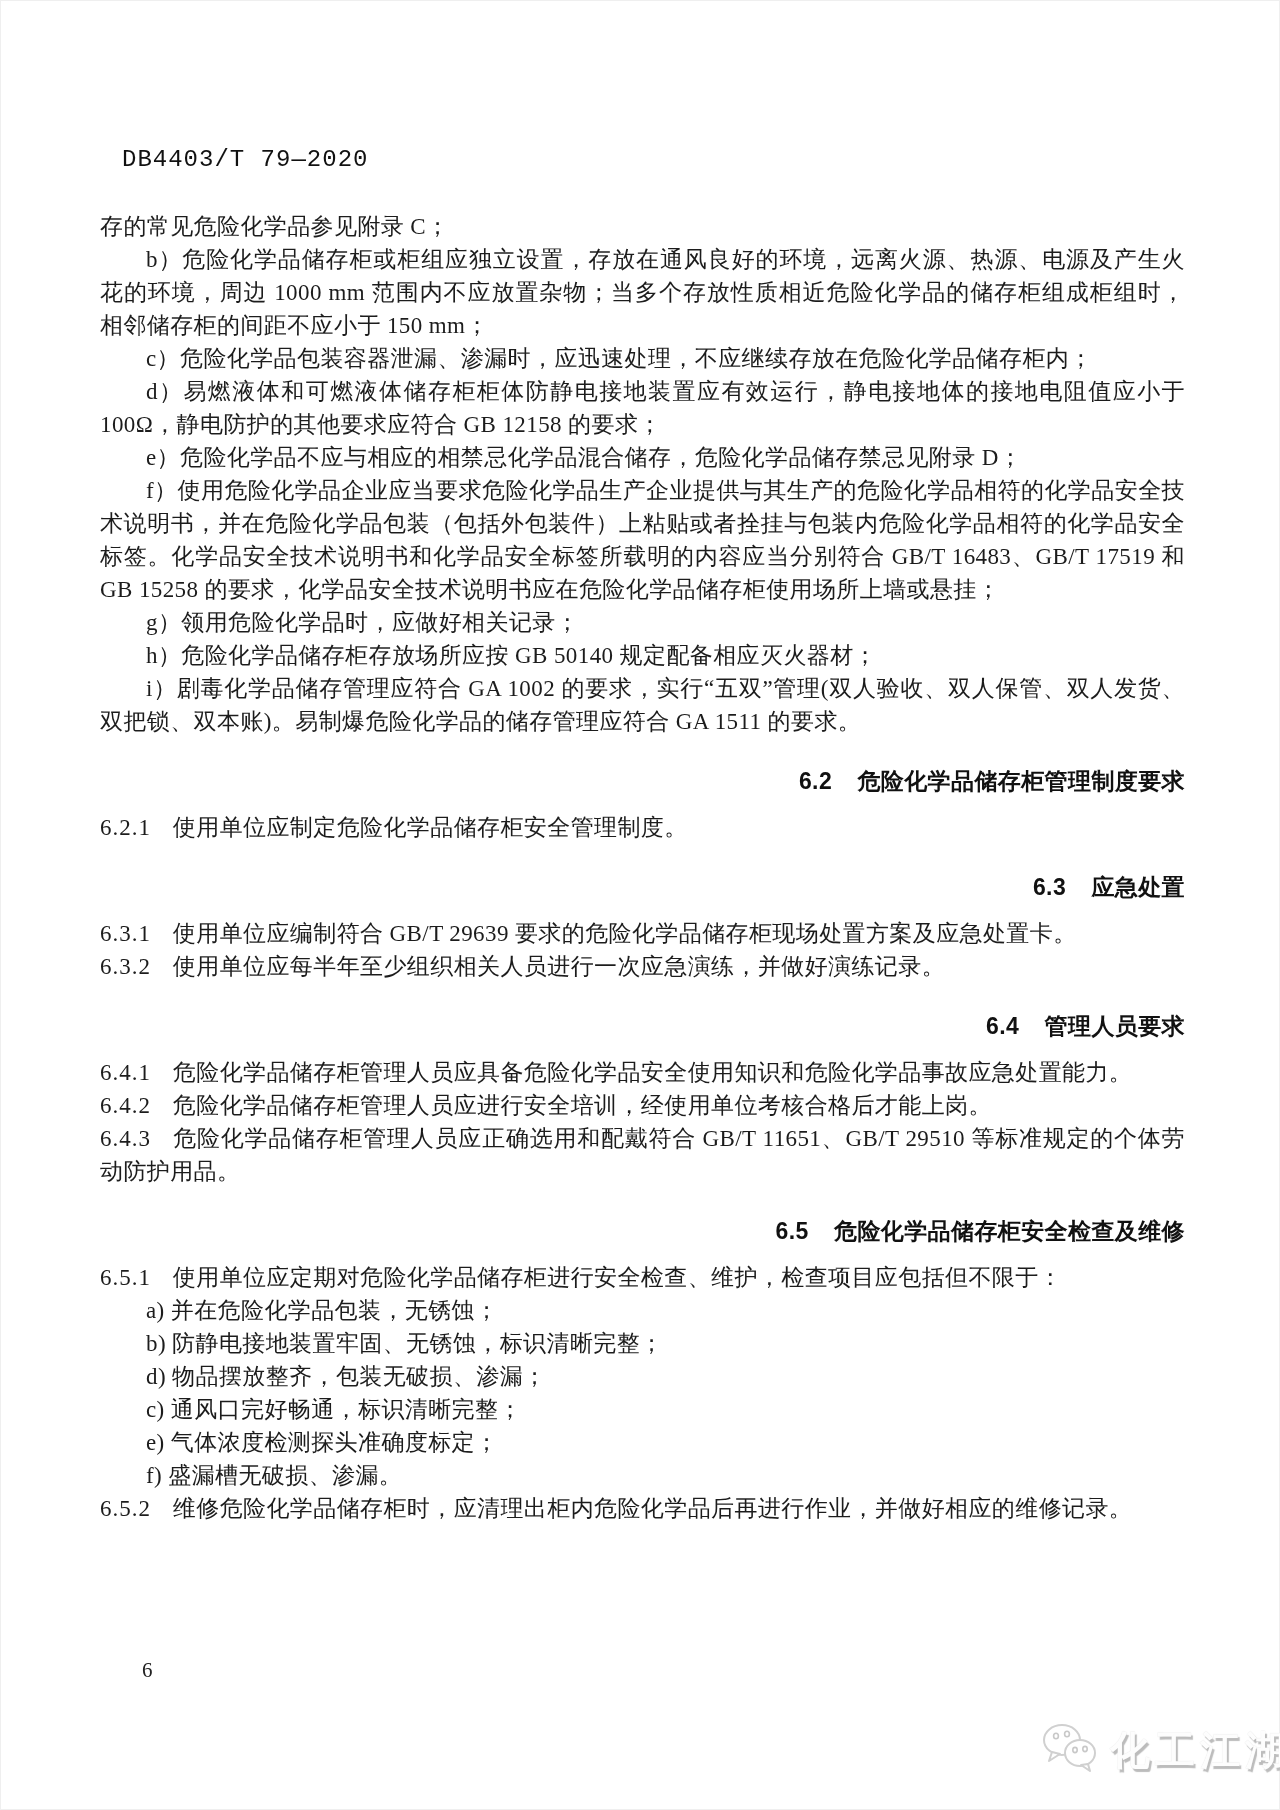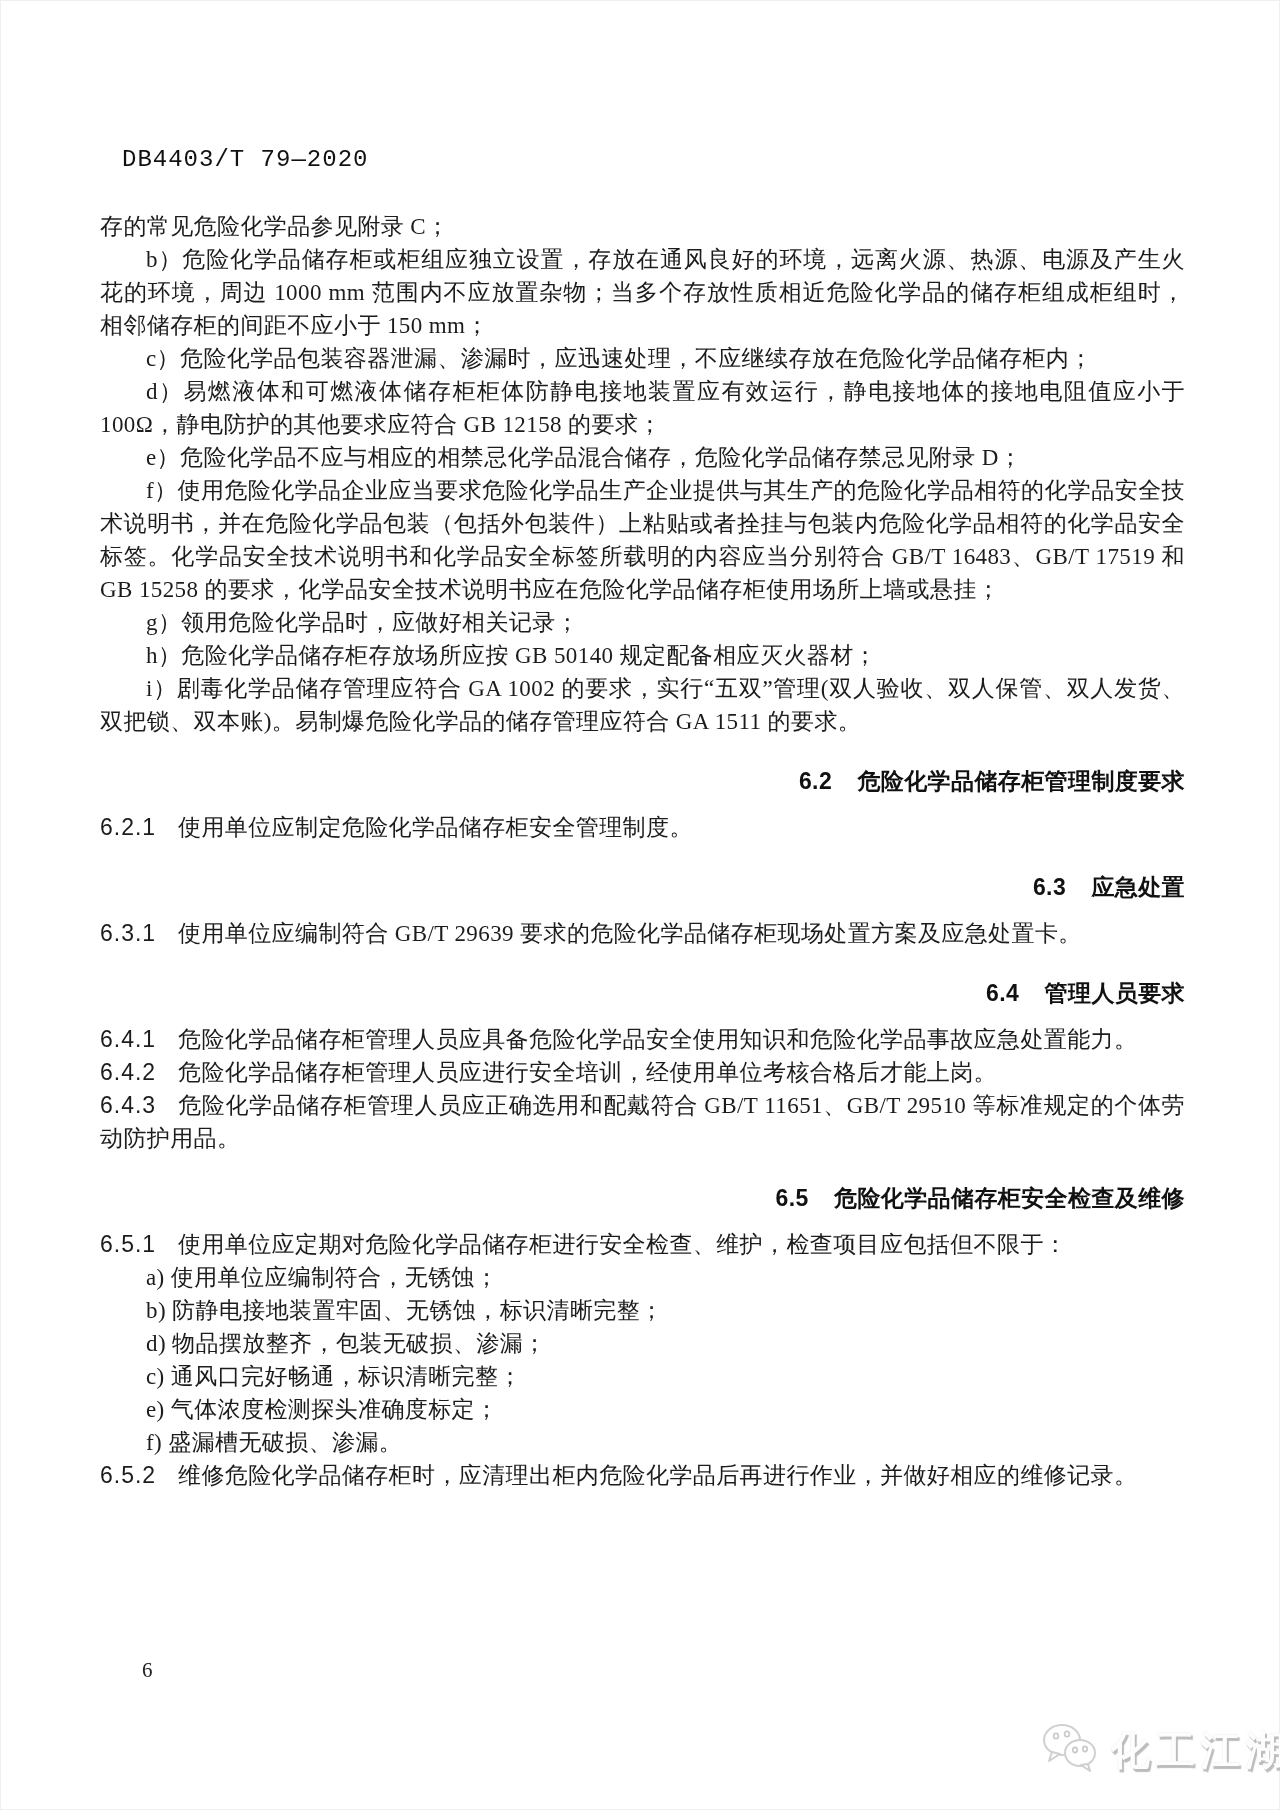--- a/index.html
+++ b/index.html
@@ -42,21 +42,21 @@
     font-weight: 700;
     font-size: 23px;
     line-height: 33px;
     letter-spacing: 0.4px;
     color: #111;
     text-align: right;
   }
   .section-heading .num { margin-right: 1.1em; font-weight: 700; }
   .clause { margin: 0; }
   .clause .num {
-    font-family: Liberation Sans, sans-serif;
+    font-family: Liberation Serif, serif;
     margin-right: 0.95em;
     letter-spacing: 1px;
   }
   .sub-item { margin: 0; padding-left: 2em; text-align: left; }
   .page-number {
     position: absolute;
     left: 142px; top: 1658px;
     font-size: 21px;
     color: #222;
   }
@@ -103,41 +103,44 @@
     <p class="clause">
       <span class="num">6.2.1</span><span>使用单位应制定危险化学品储存柜安全管理制度。</span>
     </p>
 
     <h2 class="section-heading">
       <span class="num">6.3</span><span>应急处置</span>
     </h2>
     <p class="clause">
       <span class="num">6.3.1</span><span>使用单位应编制符合 GB/T 29639 要求的危险化学品储存柜现场处置方案及应急处置卡。</span>
     </p>
+    <p class="clause">
+      <span class="num">6.3.2</span><span>使用单位应每半年至少组织相关人员进行一次应急演练，并做好演练记录。</span>
+    </p>
 
     <h2 class="section-heading">
       <span class="num">6.4</span><span>管理人员要求</span>
     </h2>
     <p class="clause">
       <span class="num">6.4.1</span><span>危险化学品储存柜管理人员应具备危险化学品安全使用知识和危险化学品事故应急处置能力。</span>
     </p>
     <p class="clause">
       <span class="num">6.4.2</span><span>危险化学品储存柜管理人员应进行安全培训，经使用单位考核合格后才能上岗。</span>
     </p>
     <p class="clause">
       <span class="num">6.4.3</span><span>危险化学品储存柜管理人员应正确选用和配戴符合 GB/T 11651、GB/T 29510 等标准规定的个体劳动防护用品。</span>
     </p>
 
     <h2 class="section-heading">
       <span class="num">6.5</span><span>危险化学品储存柜安全检查及维修</span>
     </h2>
     <p class="clause">
       <span class="num">6.5.1</span><span>使用单位应定期对危险化学品储存柜进行安全检查、维护，检查项目应包括但不限于：</span>
     </p>
-    <p class="sub-item">a) 使用单位应编制符合，无锈蚀；</p>
+    <p class="sub-item">a) 并在危险化学品包装，无锈蚀；</p>
     <p class="sub-item">b) 防静电接地装置牢固、无锈蚀，标识清晰完整；</p>
     <p class="sub-item">d) 物品摆放整齐，包装无破损、渗漏；</p>
     <p class="sub-item">c) 通风口完好畅通，标识清晰完整；</p>
     <p class="sub-item">e) 气体浓度检测探头准确度标定；</p>
     <p class="sub-item">f) 盛漏槽无破损、渗漏。</p>
     <p class="clause">
       <span class="num">6.5.2</span><span>维修危险化学品储存柜时，应清理出柜内危险化学品后再进行作业，并做好相应的维修记录。</span>
     </p>
 
   </div>

